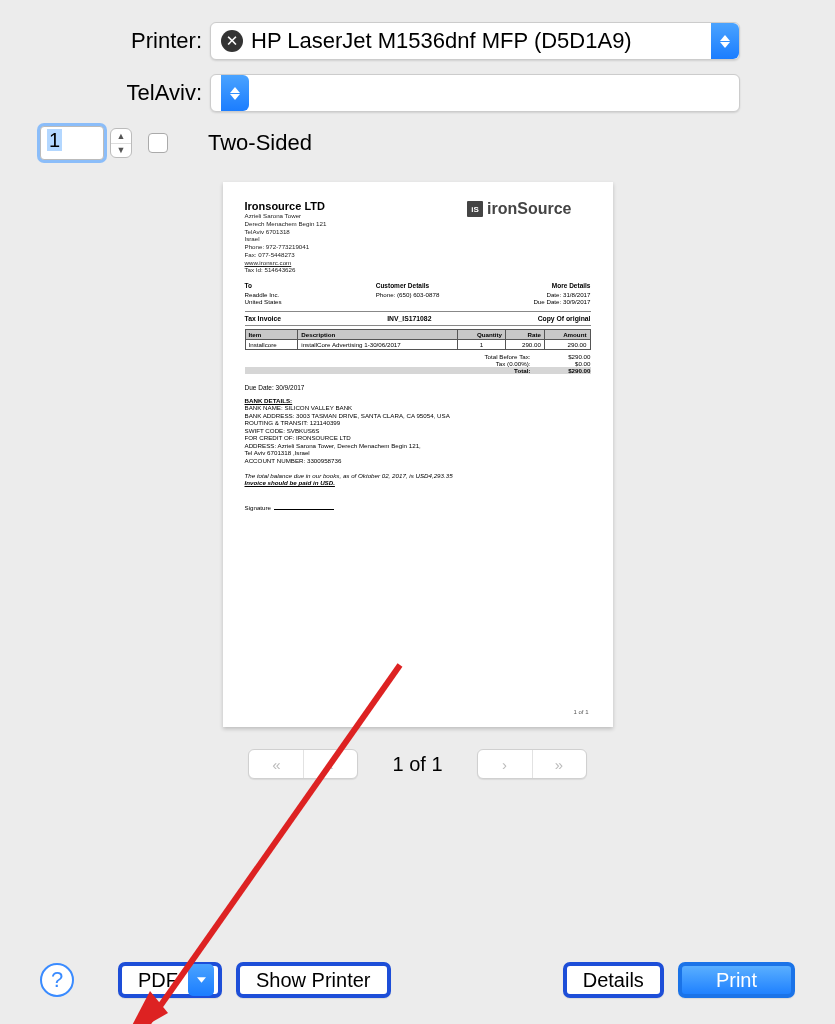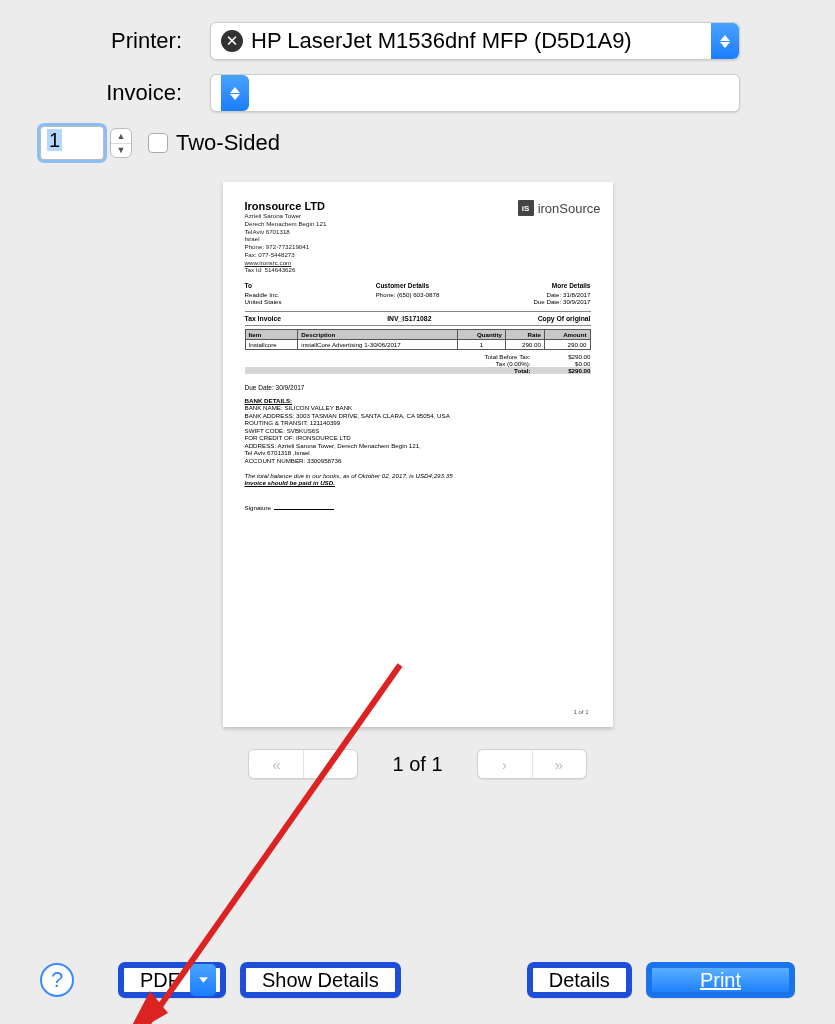--- a/index.html
+++ b/index.html
@@ -21,21 +21,21 @@
 
   
   .row {
     display: flex;
     align-items: center;
     margin-bottom: 14px;
   }
   .row-label {
     width: 170px;
     text-align: right;
-    padding-right: 28px;
+    padding-right: 8px;
     font-size: 22px;
     color: #000;
   }
   .row-control { flex: 1; display: flex; align-items: center; }
 
   
   .popup {
     display: flex;
     align-items: center;
     background: #fff;
@@ -81,21 +81,21 @@
     display:flex; flex-direction:column; margin-left:6px;
     border:1px solid #bbb; border-radius:6px; background:#fff; overflow:hidden;
     width:22px; height:30px;
   }
   .stepper div { flex:1; display:flex; align-items:center; justify-content:center; font-size:9px; color:#555; }
   .stepper div:first-child { border-bottom:1px solid #ddd; }
   .checkbox {
     width: 20px; height: 20px; border:1px solid #aaa; border-radius:4px; background:#fff;
     margin: 0 8px 0 16px;
   }
-  .cb-label { font-size:22px; }
+  .cb-label { font-size:22px;margin-left:32px; }
 
   
   .preview-wrap {
     flex: 1;
     display:flex;
     flex-direction:column;
     align-items:center;
     margin-top: 8px;
     position: relative;
   }
@@ -106,27 +106,27 @@
     box-shadow: 0 2px 4px rgba(0,0,0,0.2);
     padding: 18px 22px 14px 22px;
     font-size: 7px;
     color:#000;
     position: relative;
   }
   .page.mini * { font-family: Arial, Helvetica, sans-serif; }
   .company-name { font-weight:bold; font-size:11px; }
   .company-block { font-size:6.2px; line-height:1.25; color:#222; margin-bottom:8px; }
   .logo {
-    position:absolute; top:18px; right:12px; display:flex; align-items:center; gap:4px;
+    position:absolute; top:18px; right:41px; display:flex; align-items:center; gap:4px;
   }
   .logo .mark {
     width:16px; height:16px; background:#444; color:#fff; font-weight:bold;
     font-size:8px; display:flex; align-items:center; justify-content:center; border-radius:1px;
   }
-  .logo .text { font-size:13px; font-weight:normal; color:#444; }
+  .logo .text { font-size:16px; font-weight:bold; color:#444; }
 
   .mid-cols { display:flex; justify-content:space-between; font-size:6.2px; margin:4px 0 6px; }
   .mid-cols b { display:block; font-size:6.5px; margin-bottom:2px; }
   .mid-cols .right { text-align:right; }
 
   .hr { border:0; border-top:1px solid #888; margin:2px 0; }
   .inv-bar {
     display:flex; justify-content:space-between; font-weight:bold; font-size:6.8px; padding:1px 0 3px;
     border-bottom:1px solid #888;
   }
@@ -180,35 +180,34 @@
     align-items:center;
     margin-top: 26px;
     gap: 14px;
   }
   .help {
     width:34px; height:34px; border-radius:50%; border:2px solid #3a8bff; color:#3a8bff;
     display:flex; align-items:center; justify-content:center; font-size:22px; background:#fff;
     margin-right: 10px;
   }
   .btn {
-    height:36px; padding:0 16px; font-size:20px; border:6px solid #1d4ed8; border-radius:7px;
+    height:36px; padding:0 16px; font-size:20px; border:4px solid #1d4ed8; border-radius:7px;
     background:#fff; display:flex; align-items:center; box-shadow:0 1px 1px rgba(0,0,0,0.08);
   }
   .btn.pdf { padding-right:4px; margin-left:20px; }
   .btn.pdf .arrows {
     width:26px; height:32px; margin-left:10px;
     background:linear-gradient(#4aa3ff,#1b7dff);
     border-radius:5px;
     display:flex; flex-direction:column; align-items:center; justify-content:center; color:#fff;
   }
   .btn.pdf .arrows svg { width:9px; height:6px; }
   .btn.primary {
     background:linear-gradient(#5aafff,#1f81ff); color:#fff; border-color:#1a73e8;
-    padding: 0 48px;
-    text-decoration: underline;
+    padding: 0 34px;
   }
   .spacer { flex:1; }
 </style>
 </head>
 <body>
 
 <div class="dialog">
 
   <div class="row">
     <div class="row-label">Printer:</div>
@@ -222,21 +221,21 @@
             </svg>
           <svg viewBox="0 0 10 6">
               <path d="M0 0 L5 6 L10 0 Z" fill="#fff"></path>
             </svg>
         </span>
       </div>
     </div>
   </div>
 
   <div class="row">
-    <div class="row-label">Invoice:</div>
+    <div class="row-label">TelAviv:</div>
     <div class="row-control">
       <div class="popup">
         <span class="arrows">
           <svg class="up" viewBox="0 0 10 6">
               <path d="M0 6 L5 0 L10 6 Z" fill="#fff"></path>
             </svg>
           <svg viewBox="0 0 10 6">
               <path d="M0 0 L5 6 L10 0 Z" fill="#fff"></path>
             </svg>
         </span>
@@ -383,21 +382,21 @@
     <div class="help">?</div>
     <div class="btn pdf">
       <span>PDF</span>
       <span class="arrows">
         <svg viewBox="0 0 10 6">
             <path d="M0 0 L5 6 L10 0 Z" fill="#fff"></path>
           </svg>
       </span>
     </div>
     <div class="btn">
-      <span>Show Details</span>
+      <span>Show Printer</span>
     </div>
     <div class="spacer"></div>
     <div class="btn">
       <span>Details</span>
     </div>
     <div class="btn primary">
       <span>Print</span>
     </div>
   </div>
 

